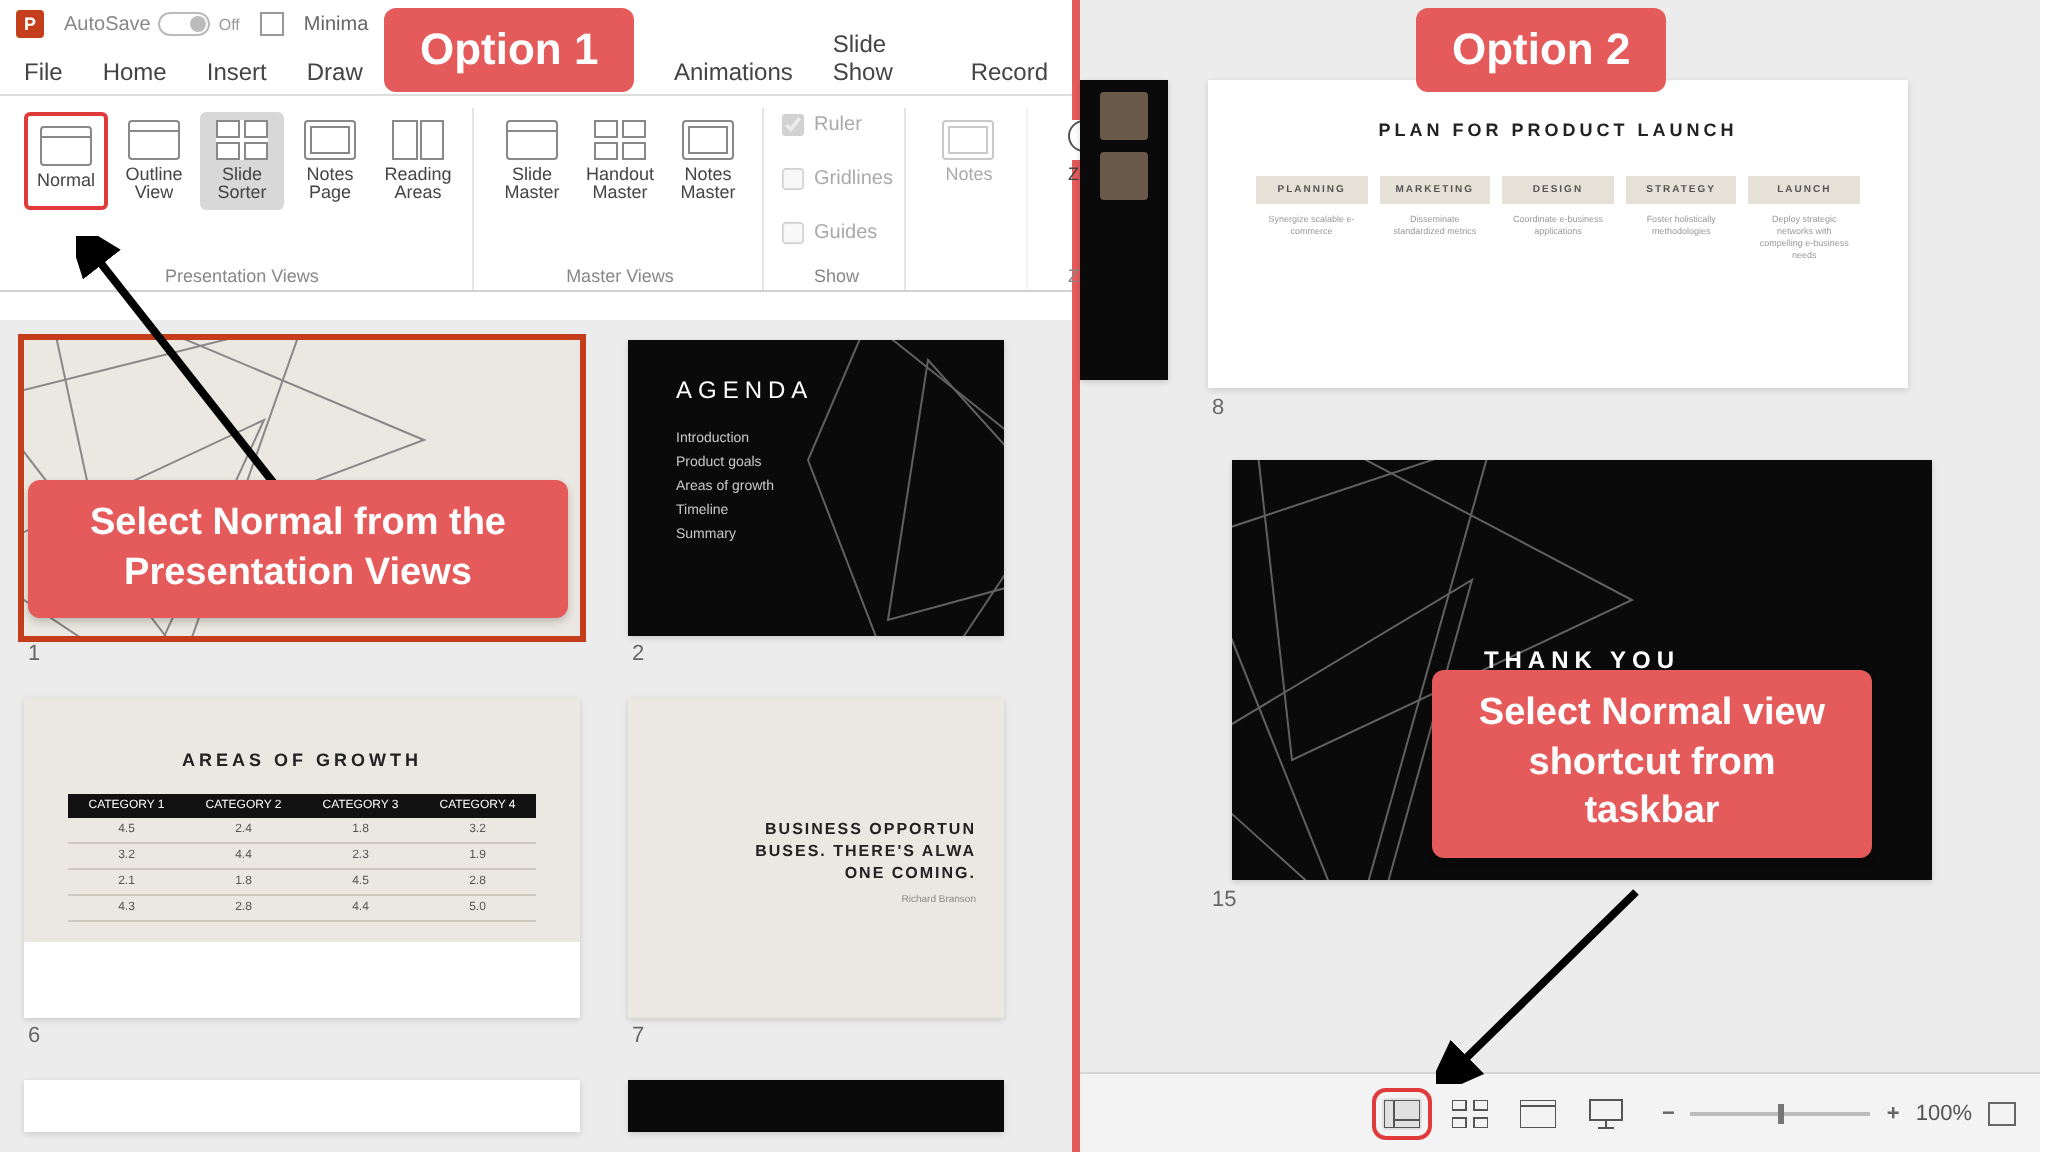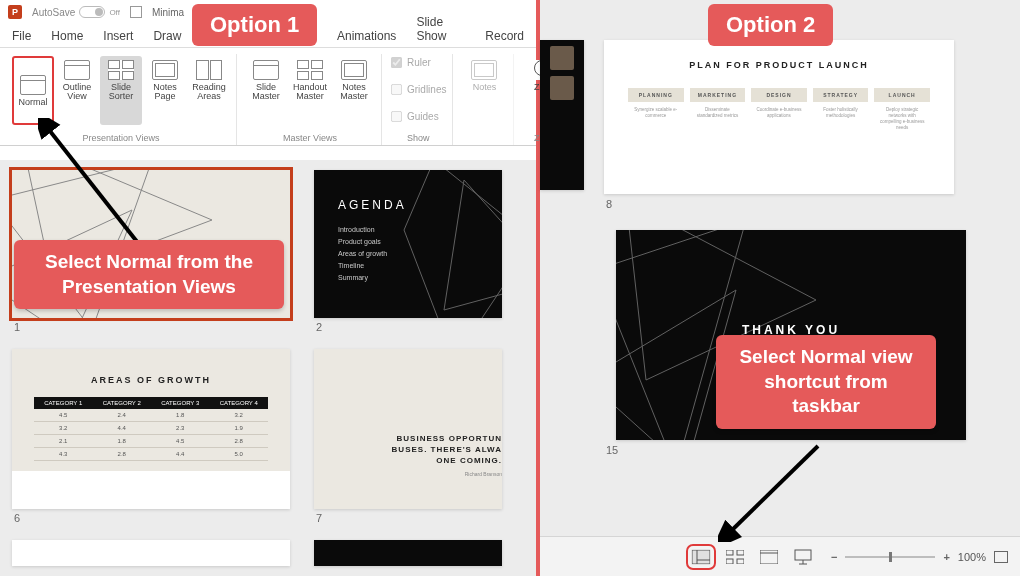--- a/index.html
+++ b/index.html
@@ -20,21 +20,21 @@
   .doc-name { color: #666; }
 
   .menu-tabs { height: 24px; display: flex; align-items: flex-end; gap: 20px; padding: 0 12px; font-size: 12px; color: #444; border-bottom: 1px solid #ddd; }
   .menu-tabs span { padding-bottom: 4px; cursor: pointer; }
 
   .ribbon { height: 98px; background: #fff; display: flex; padding: 6px 6px 0 6px; gap: 2px; border-bottom: 1px solid #d0d0d0; }
   .ribbon-group { display: flex; flex-direction: column; justify-content: space-between; padding: 2px 6px 2px 6px; border-right: 1px solid #e5e5e5; }
   .ribbon-group:last-child { border-right: none; }
   .btns-row { display: flex; gap: 2px; }
   .rb-btn { width: 42px; display: flex; flex-direction: column; align-items: center; gap: 2px; font-size: 9px; color: #444; text-align: center; line-height: 1.05; padding: 2px; border: 1px solid transparent; cursor: pointer; }
-  .rb-btn.sel { border: 2px solid #e03a3a; border-radius: 3px; padding: 16px; }
+  .rb-btn.sel { border: 2px solid #e03a3a; border-radius: 3px; padding: 4px; }
   .rb-btn.sel-bg { background: #d8d8d8; border-radius: 3px; }
   .rb-icon { width: 28px; height: 22px; display: flex; align-items: center; justify-content: center; }
   .grp-label { text-align: center; font-size: 9px; color: #888; margin-top: 2px; }
 
   .show-group { display: flex; flex-direction: column; gap: 14px; font-size: 10px; color: #aaa; }
   .show-group label { display: flex; align-items: center; gap: 4px; }
   .show-group input { transform: scale(.85); }
 
   .notes-btn, .zoom-btn { width: 46px; }
 
@@ -60,29 +60,29 @@
 
   .th1 { width: 278px; height: 148px; background: #ebe8e1; }
   .th2 { width: 188px; height: 148px; background: #0a0a0a; color: #fff; }
   .th-small { width: 278px; height: 160px; }
   .th-smallR { width: 188px; height: 160px; background: #ebe8e1; }
   .tiny-row { width: 278px; height: 26px; }
   .tiny-rowR { width: 188px; height: 26px; }
 
   
   .geo-lines { position: absolute; inset: 0; }
-  .agenda-body { padding: 28px 24px; }
+  .agenda-body { padding: 18px 24px; }
   .agenda-title { font-size: 12px; letter-spacing: 3px; margin-bottom: 14px; }
   .agenda-list { font-size: 7px; color: #c9c9c9; display: flex; flex-direction: column; gap: 5px; }
   .areas { background: #ebe8e1; padding: 26px 22px 10px; }
   .areas h4 { text-align: center; font-size: 9px; letter-spacing: 2px; color: #222; margin-bottom: 12px; }
   .areas-head { background: #111; color: #fff; display: flex; font-size: 6px; }
   .areas-head > span, .areas-row > span { flex: 1; text-align: center; padding: 3px 0; }
   .areas-row { display: flex; font-size: 6px; color: #555; border-bottom: 1px solid #cfcac0; }
-  .biz { position: absolute; right: 0; top: 60px; width: 126px; text-align: right; margin-top: 24px; }
+  .biz { position: absolute; right: 14px; top: 60px; width: 126px; text-align: right; }
   .biz h5 { font-size: 8px; letter-spacing: 1px; line-height: 1.4; color: #222; }
   .biz p { font-size: 5px; margin-top: 4px; color: #888; }
 
   .callout { position: absolute; background: #e55a5a; color: #fff; font-size: 19px; font-weight: 600; border-radius: 6px; padding: 10px 16px; text-align: center; line-height: 1.3; box-shadow: 0 2px 4px rgba(0,0,0,.2); z-index: 20; }
   .opt-badge { position: absolute; top: 4px; background: #e55a5a; color: #fff; font-size: 22px; font-weight: 700; padding: 8px 18px; border-radius: 6px; z-index: 20; }
   .arrow-svg { position: absolute; z-index: 19; }
 
   
   .r-col { position: absolute; left: 64px; right: 48px; top: 0; bottom: 60px; background: #ececec; }
   .r-thumb { width: 350px; background: #fff; box-shadow: 0 1px 3px rgba(0,0,0,.15); position: relative; overflow: hidden; margin-bottom: 4px; }

